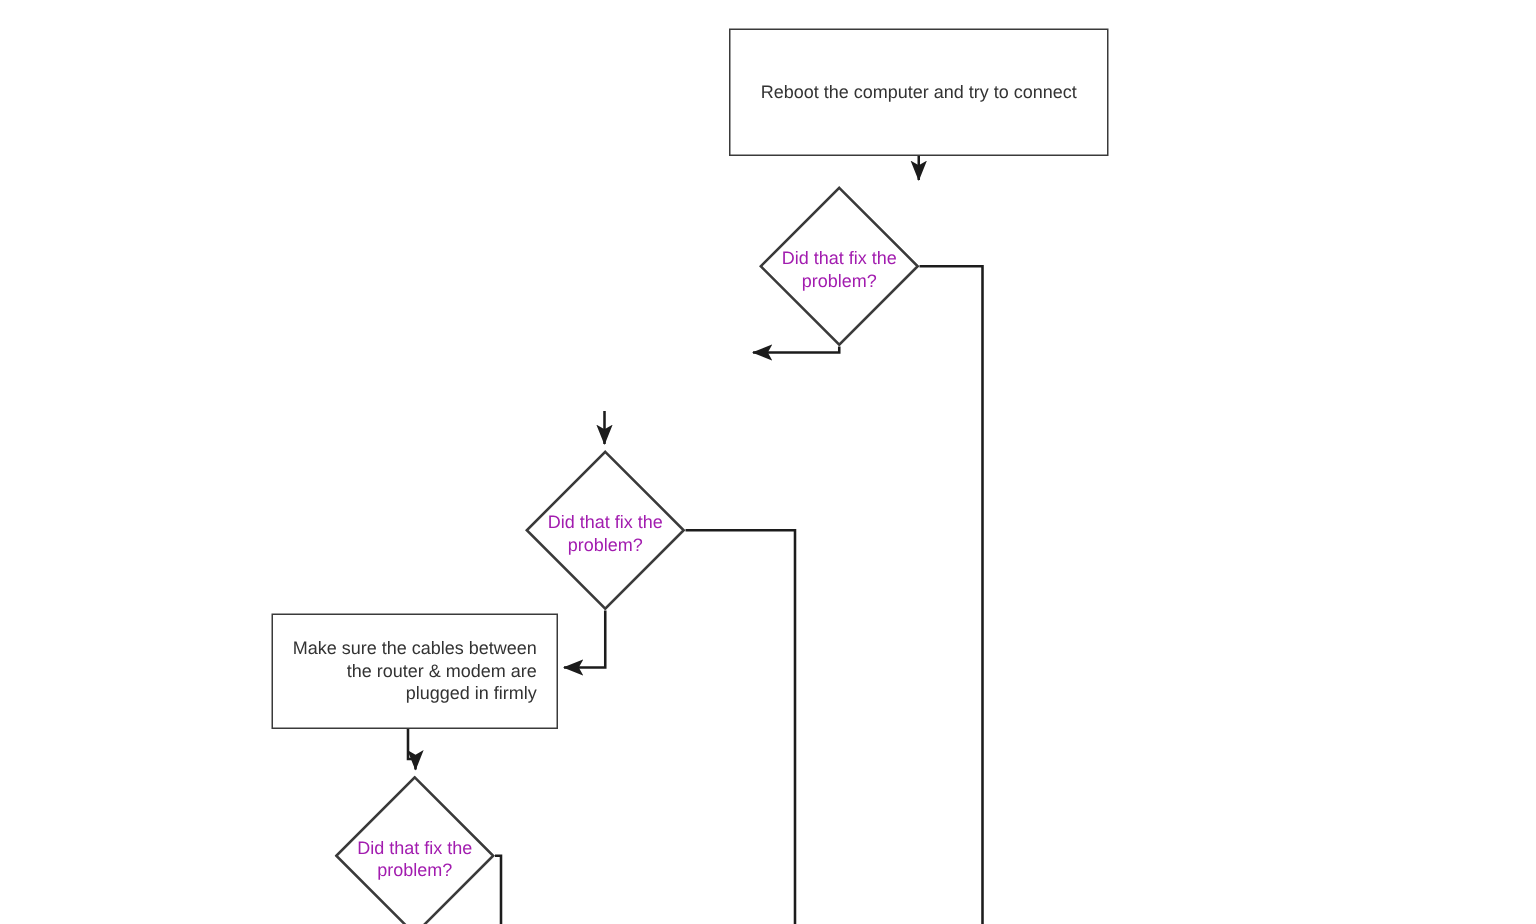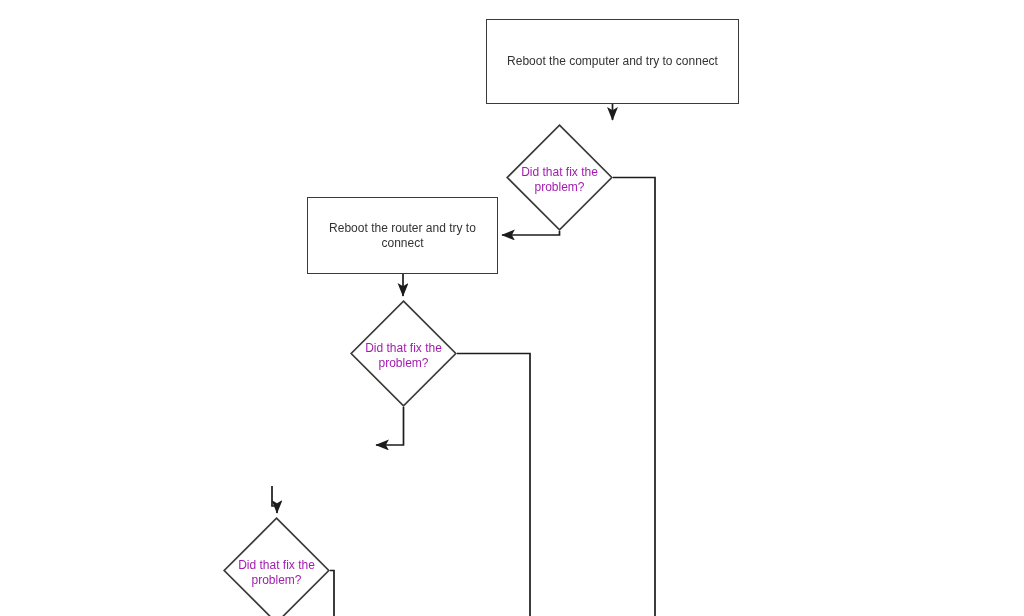--- a/index.html
+++ b/index.html
@@ -35,21 +35,21 @@
     border: 1.6px solid #3a3a3a;
     display: flex;
     align-items: center;
     justify-content: center;
   }
   .process-label {
     font-family: "Liberation Sans", sans-serif;
     font-size: 12px;
     line-height: 15px;
     color: #333333;
-    text-align: center;
+    text-align: right;
     padding: 0 8px;
     white-space: pre-line;
   }
   .decision {
     width: 107px;
     height: 107px;
   }
   .decision-shape {
     position: absolute;
     left: 0;
@@ -99,33 +99,34 @@
   </div>
 
   <div class="node decision" style="left:506px; top:124px;">
     <svg class="decision-shape" viewBox="0 0 107 107" xmlns="http://www.w3.org/2000/svg">
       <polygon points="53.5,1.2 105.8,53.5 53.5,105.8 1.2,53.5" fill="#ffffff" stroke="#3a3a3a" stroke-width="1.7"></polygon>
     </svg>
     <span class="decision-label">Did that fix the
 problem?</span>
   </div>
 
-  <div class="node process-box" style="left:307px; top:197px; width:191px; height:77px;">
-    <span class="process-label">Reboot the router and try to
-connect</span>
-  </div>
 
   <div class="node decision" style="left:350px; top:300px;">
     <svg class="decision-shape" viewBox="0 0 107 107" xmlns="http://www.w3.org/2000/svg">
       <polygon points="53.5,1.2 105.8,53.5 53.5,105.8 1.2,53.5" fill="#ffffff" stroke="#3a3a3a" stroke-width="1.7"></polygon>
     </svg>
     <span class="decision-label">Did that fix the
 problem?</span>
   </div>
 
+  <div class="node process-box" style="left:181px; top:409px; width:191px; height:77px;">
+    <span class="process-label">Make sure the cables between
+the router &amp; modem are
+plugged in firmly</span>
+  </div>
 
   <div class="node decision" style="left:223px; top:517px;">
     <svg class="decision-shape" viewBox="0 0 107 107" xmlns="http://www.w3.org/2000/svg">
       <polygon points="53.5,1.2 105.8,53.5 53.5,105.8 1.2,53.5" fill="#ffffff" stroke="#3a3a3a" stroke-width="1.7"></polygon>
     </svg>
     <span class="decision-label">Did that fix the
 problem?</span>
   </div>
 
 </div>

